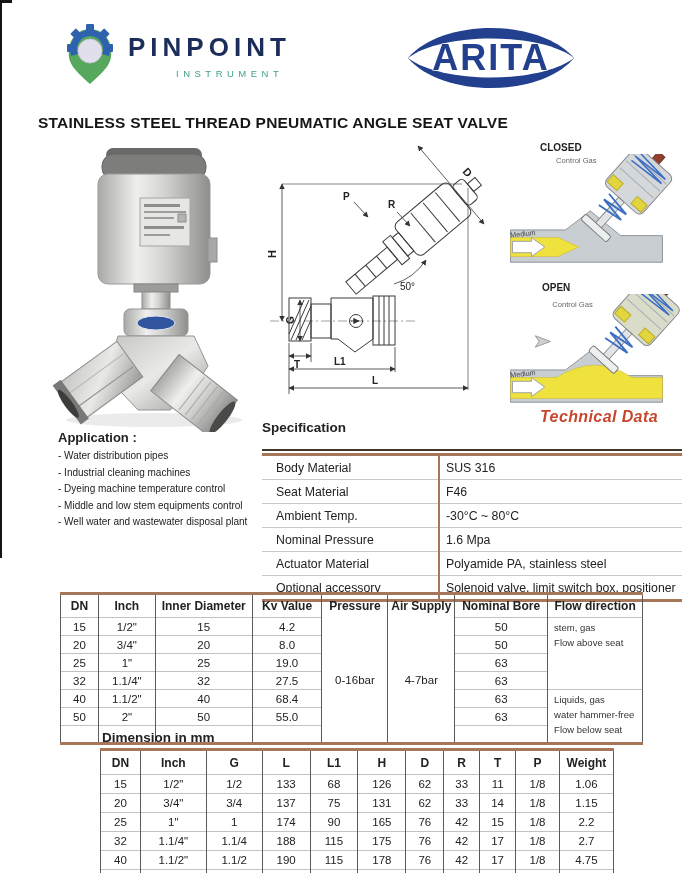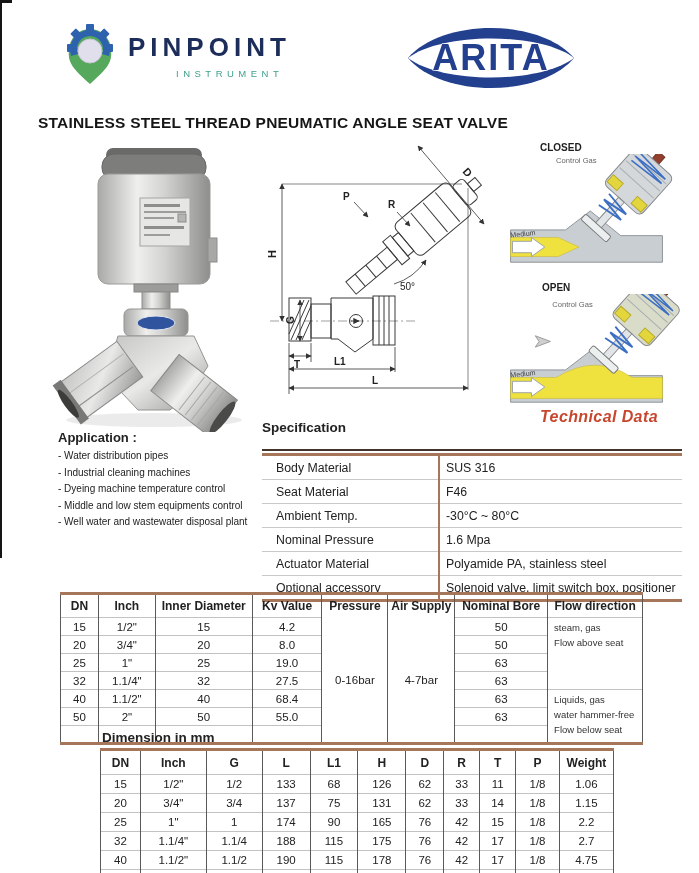--- a/index.html
+++ b/index.html
@@ -346,21 +346,21 @@
         <tbody>
           <tr>
             <td>15</td>
             <td>1/2"</td>
             <td>15</td>
             <td>4.2</td>
             <td class="span" rowspan="7">0-16bar</td>
             <td class="span" rowspan="7">4-7bar</td>
             <td>50</td>
             <td class="flow last" rowspan="4">
-              <div>steam, gas</div>
+              <div>stem, gas</div>
               <div>Flow above seat</div>
             </td>
           </tr>
           <tr>
             <td>20</td>
             <td>3/4"</td>
             <td>20</td>
             <td>8.0</td>
             <td>50</td>
           </tr>

